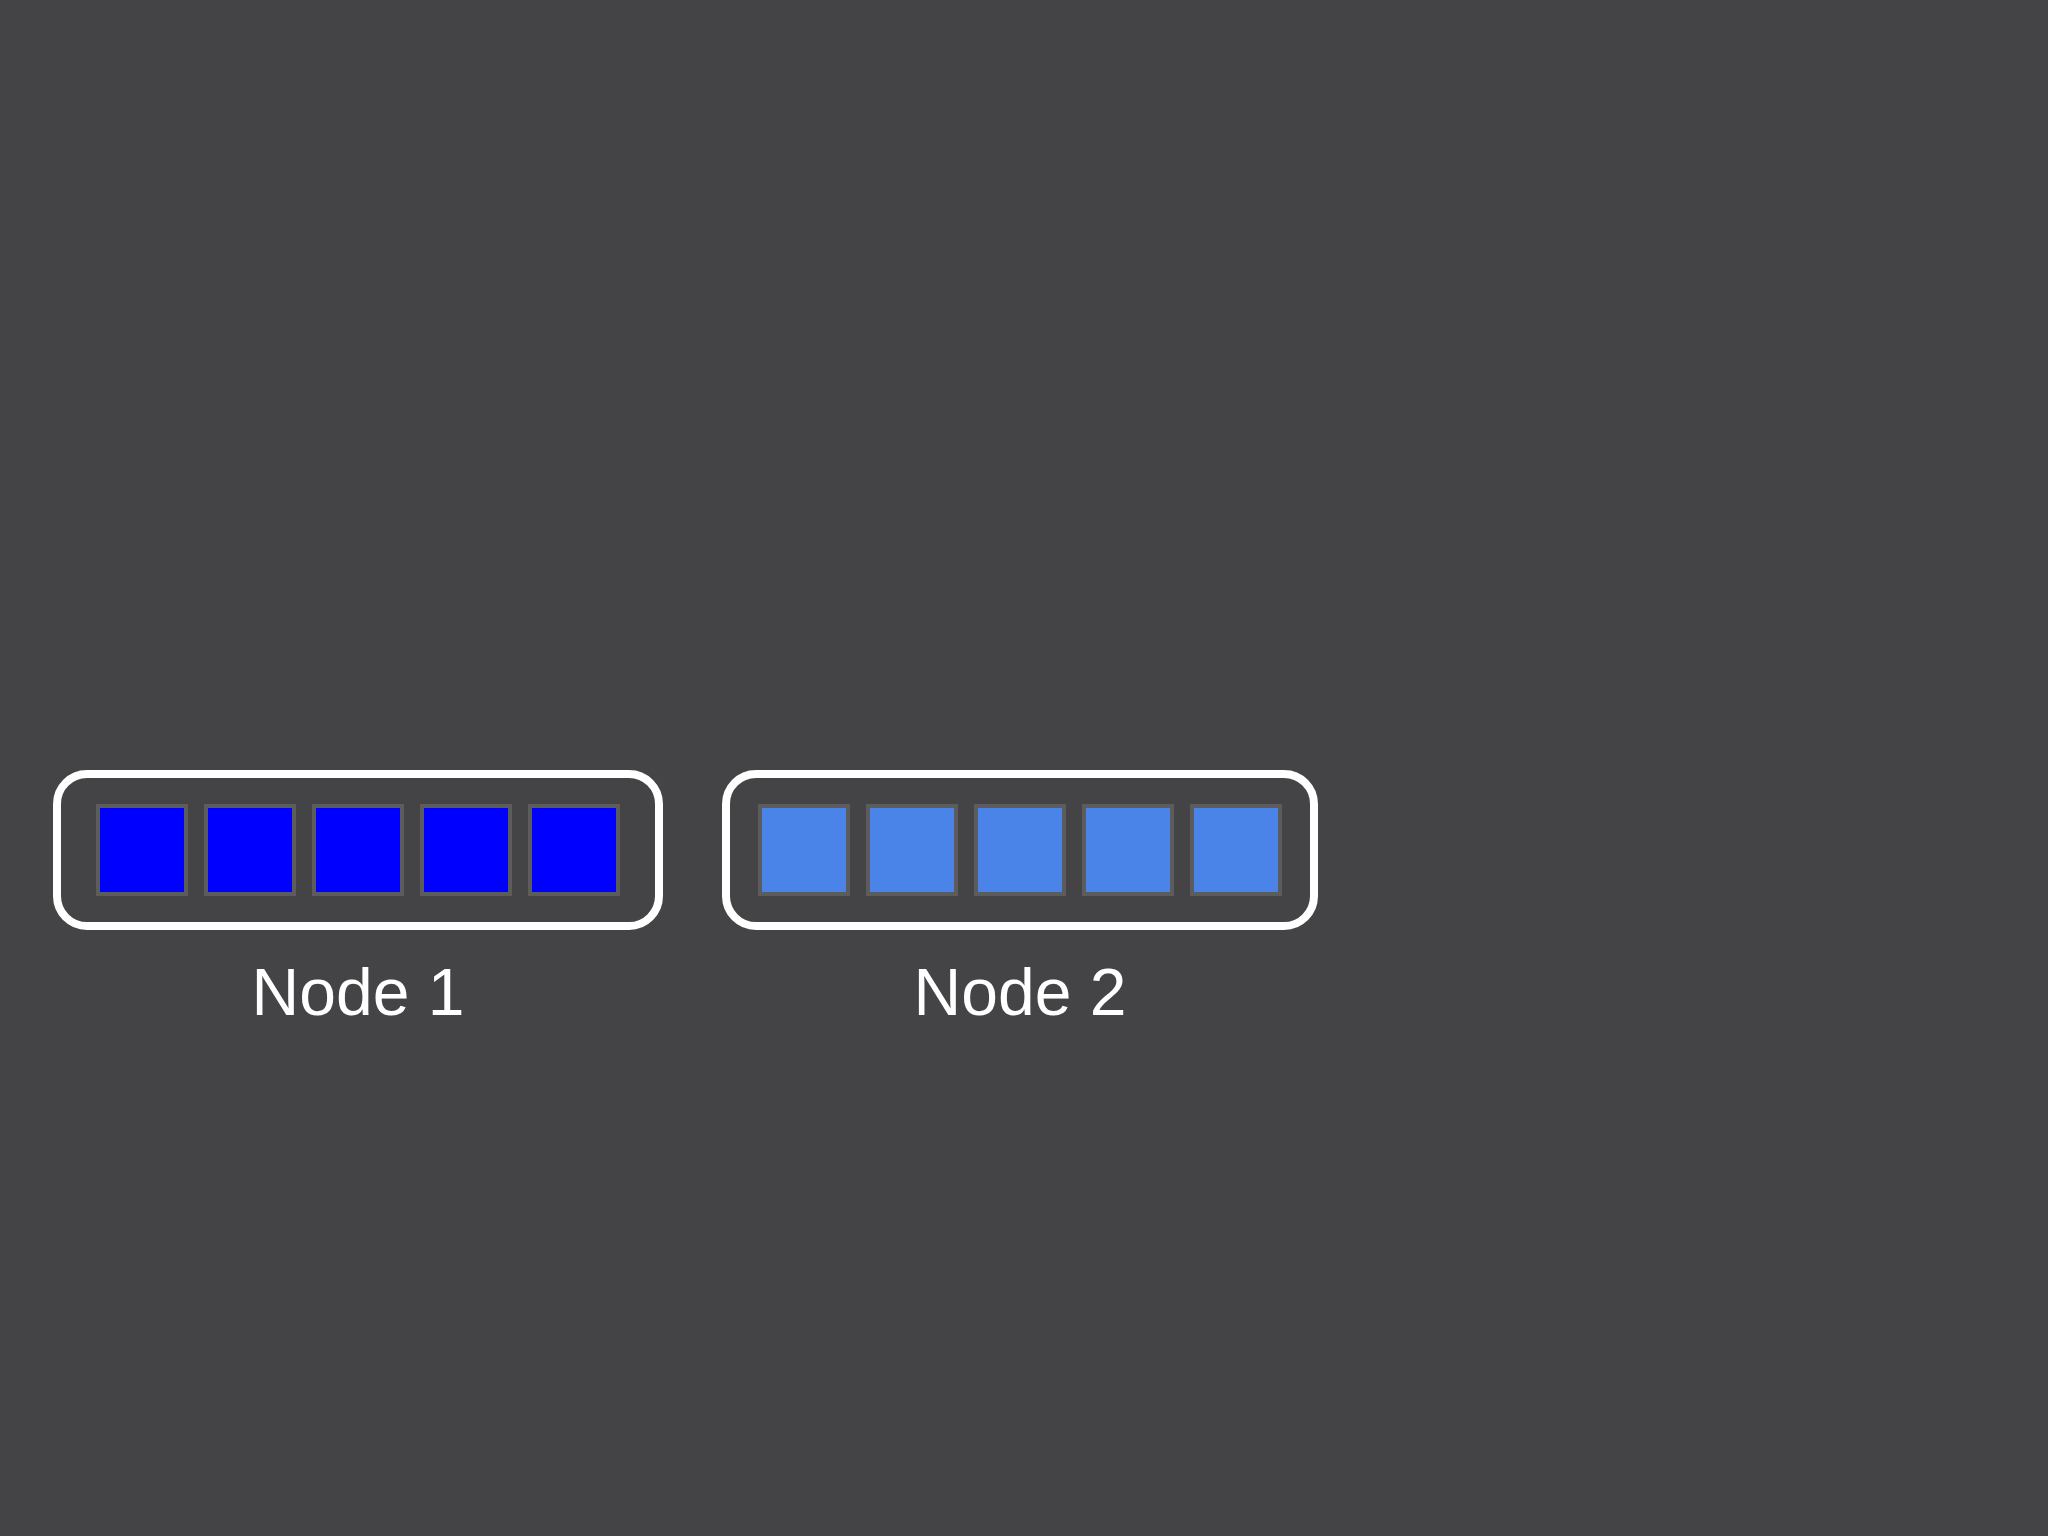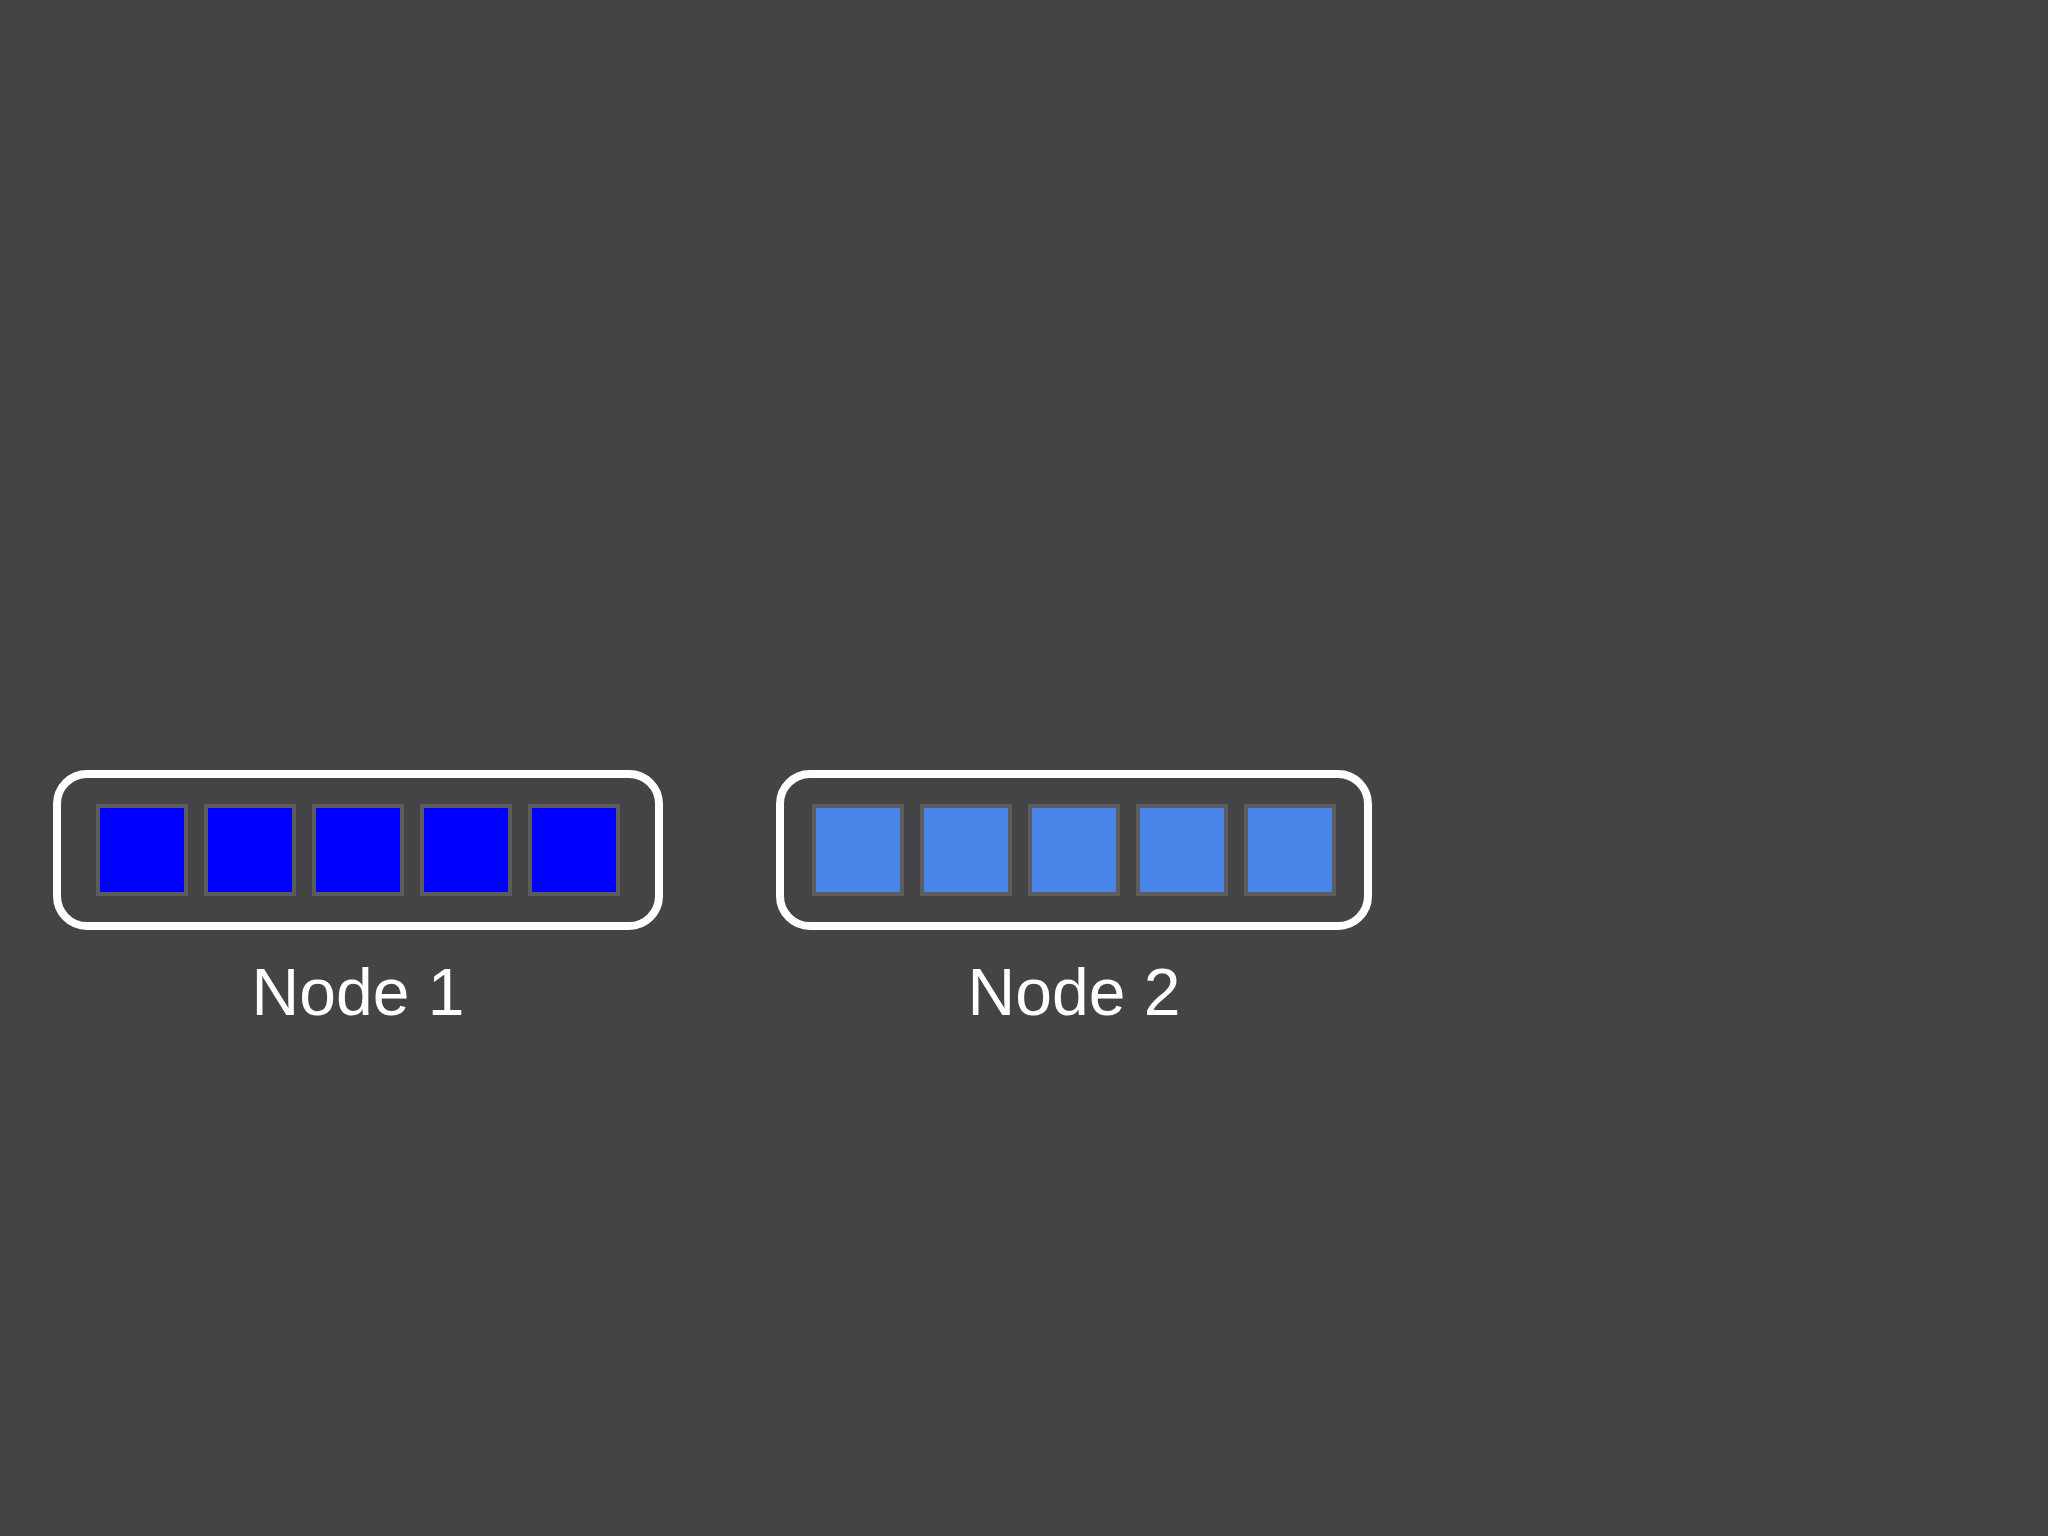--- a/index.html
+++ b/index.html
@@ -19,21 +19,21 @@
     inset: 0;
   }
   .node-group {
     position: absolute;
     top: 770px;
     display: flex;
     flex-direction: column;
     align-items: center;
   }
   .node-group.node-0 { left: 53px;  width: 610px; }
-  .node-group.node-1 { left: 776px; width: 596px; }
+  .node-group.node-1 { left: 722px; width: 596px; }
   .node-box {
     box-sizing: border-box;
     width: 100%;
     height: 160px;
     border: 8px solid var(--node-border, #ffffff);
     border-radius: 34px;
     display: flex;
     align-items: center;
     justify-content: center;
     gap: 16px;

